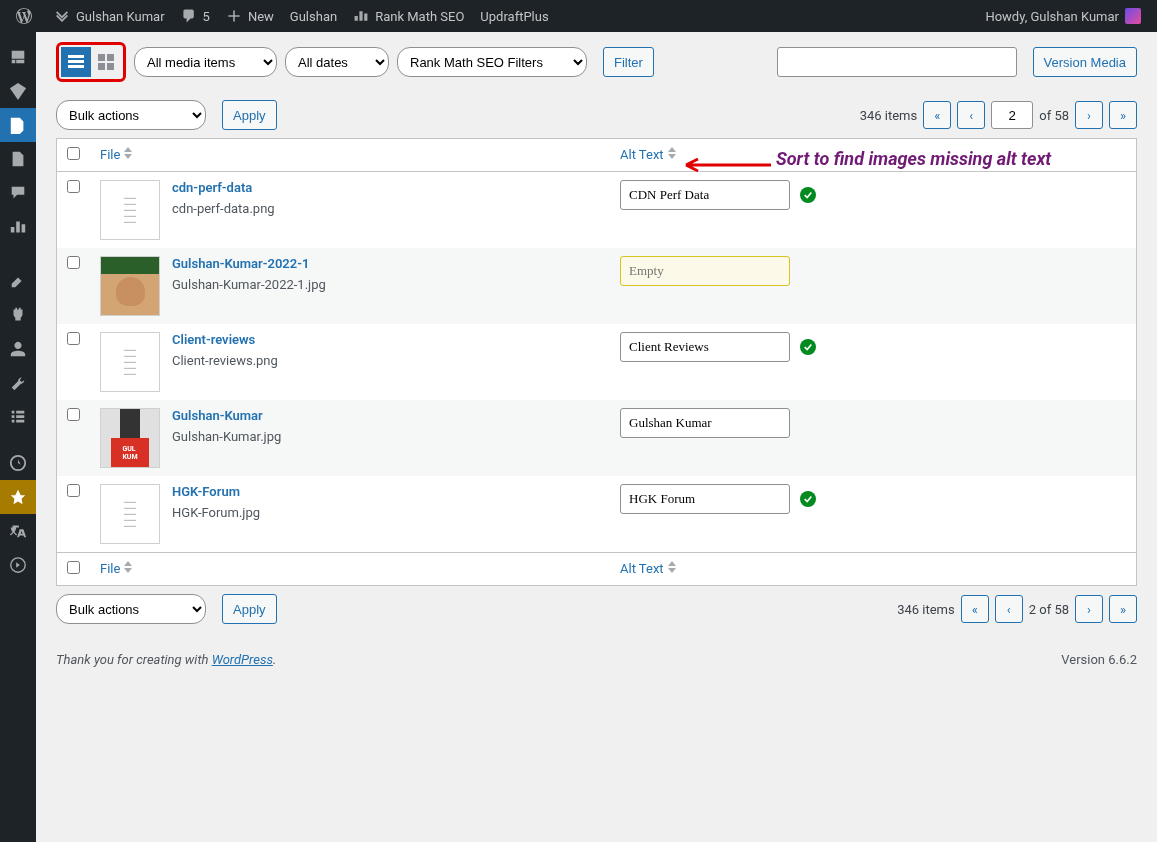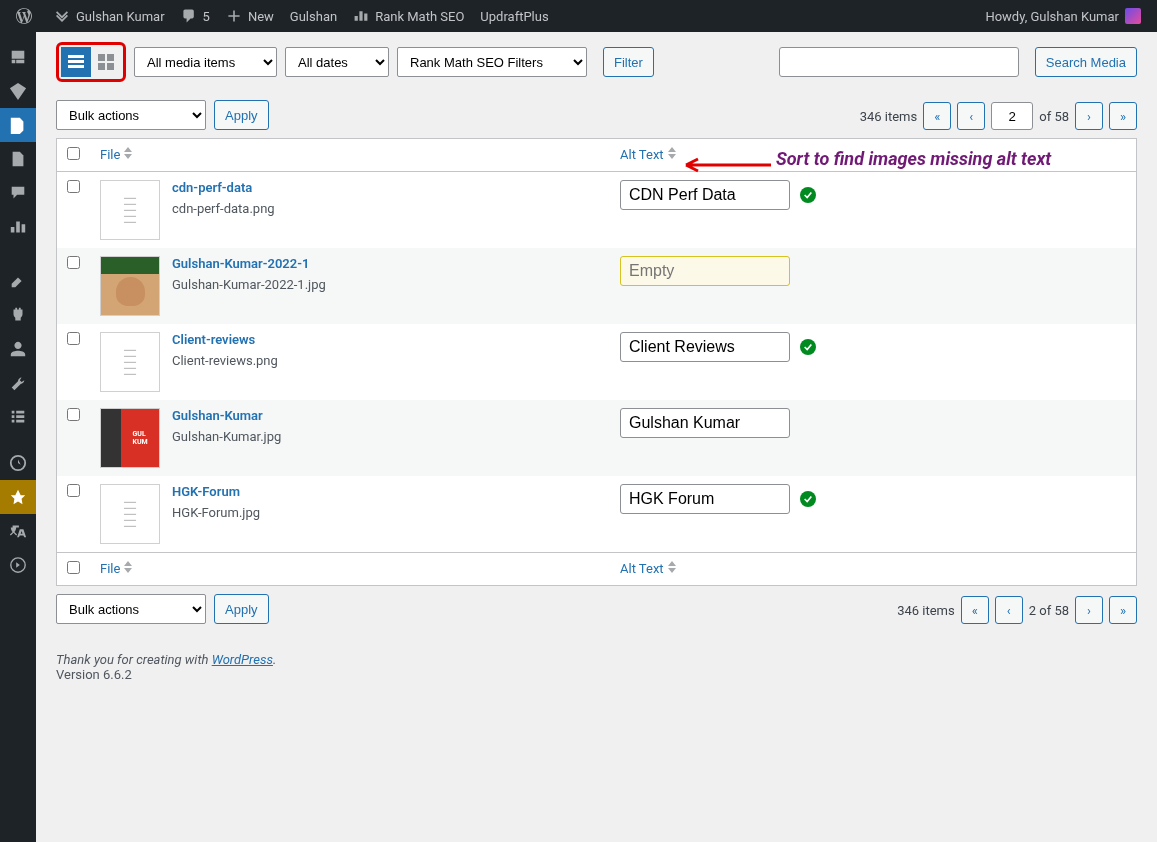--- a/index.html
+++ b/index.html
@@ -15,50 +15,50 @@
 .sidebar .sitem.active { background: #2271b1; }
 .sidebar svg { width: 18px; height: 18px; fill: #a7aaad; }
 .sidebar .sitem.active svg { fill: #fff; }
 .main { flex: 1; padding: 0 20px 20px 20px; }
 .filterbar { display: flex; gap: 8px; align-items: center; padding: 10px 0; }
 .redbox { border: 3px solid #e00000; border-radius: 6px; padding: 2px; display: flex; }
 .viewbtn { width: 30px; height: 30px; display: flex; align-items: center; justify-content: center; cursor: pointer; }
 .viewbtn.active { background: #2271b1; }
 .viewbtn svg { width: 20px; height: 20px; fill: #8c8f94; }
 .viewbtn.active svg { fill: #fff; }
-select { height: 30px; border: 1px solid #8c8f94; border-radius: 2px; background: #fff; padding: 0 24px 0 8px; font-size: 13px; }
+select { height: 30px; border: 1px solid #8c8f94; border-radius: 13px; background: #fff; padding: 0 24px 0 8px; font-size: 13px; }
 .btn-secondary { height: 30px; border: 1px solid #2271b1; color: #2271b1; background: #f6f7f7; border-radius: 3px; padding: 0 10px; cursor: pointer; font-size: 13px; margin-left: 8px; }
 .searchbox { height: 30px; border: 1px solid #8c8f94; border-radius: 3px; width: 240px; padding: 0 8px; }
-.tablenav { display: flex; align-items: flex-end; gap: 0; padding: 8px 0; }
+.tablenav { display: flex; align-items: center; gap: 8px; padding: 8px 0; }
 .tablenav .spacer { flex: 1; }
 .paging { display: flex; align-items: center; gap: 6px; font-size: 13px; }
 .pagebtn { width: 28px; height: 28px; border: 1px solid #2271b1; color: #2271b1; background: #f6f7f7; border-radius: 3px; display: flex; align-items: center; justify-content: center; cursor: pointer; }
 .pageinput { width: 42px; height: 28px; text-align: center; border: 1px solid #8c8f94; border-radius: 3px; }
 table.media { width: 100%; border-collapse: collapse; background: #fff; border: 1px solid #c3c4c7; }
 table.media th, table.media td { padding: 8px 10px; text-align: left; vertical-align: top; }
 table.media thead th { font-weight: 400; border-bottom: 1px solid #c3c4c7; }
 table.media tfoot th { font-weight: 400; border-top: 1px solid #c3c4c7; }
 table.media tbody tr:nth-child(even) { background: #f6f7f7; }
 .col-cb { width: 30px; }
 .col-file { width: 520px; }
 .sortlink { color: #2271b1; text-decoration: none; cursor: pointer; display: inline-flex; align-items: center; gap: 4px; }
 .sortlink .sorticon { width: 8px; display: inline-block; }
 .sorticon svg { width: 8px; height: 12px; fill: #a7aaad; }
 .filecell { display: flex; gap: 12px; }
-.thumb { width: 60px; height: 60px; background: #e0e0e0; border: 1px solid #d0d0d0; flex-shrink: 0; display: flex; align-items: center; justify-content: center; font-size: 9px; color: #888; overflow: hidden; }
+.thumb { width: 60px; height: 60px; background: #e0e0e0; border: 1px solid #d0d0d0; flex-shrink: 0; display: flex; align-items: center; justify-content: center; font-size: 9px; color: #888; overflow: hidden; flex-direction: column; }
 .filelink { color: #2271b1; font-weight: 600; text-decoration: none; cursor: pointer; }
 .filename { color: #50575e; margin-top: 6px; font-size: 13px; }
 .altcell { display: flex; align-items: flex-start; gap: 10px; }
-.altinput { width: 170px; height: 30px; border: 1px solid #8c8f94; border-radius: 3px; padding: 0 8px; font-size: 16px; }
+.altinput { width: 170px; height: 30px; border: 1px solid #8c8f94; border-radius: 3px; padding: 0 8px; font-size: 13px; font-family: Liberation Serif, serif; }
 .altinput.empty { background: #fcf9e8; border-color: #d6c221; color: #7f1d1d; }
 .tick { width: 16px; height: 16px; background: #008a20; border-radius: 50%; display: flex; align-items: center; justify-content: center; margin-top: 7px; }
 .tick svg { width: 10px; height: 10px; fill: #fff; }
 .annot { position: absolute; color: #701a75; font-weight: 700; font-size: 18px; pointer-events: none; text-shadow: 0 0 2px #fff; font-style: italic; }
 .arrow { position: absolute; pointer-events: none; }
-.footer { display: flex; padding: 20px 0; font-size: 13px; color: #50575e; font-style: italic; flex-direction: column; }
+.footer { display: flex; padding: 20px 0; font-size: 13px; color: #50575e; font-style: italic; }
 .footer a { color: #2271b1; text-decoration: underline; }
 .footer .spacer { flex: 1; }
 .thumb-face { background: linear-gradient(to bottom, #2a5f2a 0%, #2a5f2a 30%, #d4a574 30%, #d4a574 100%); position: relative; }
 .thumb-face::after { content: ''; position: absolute; top: 35%; left: 25%; width: 50%; height: 50%; background: #c89060; border-radius: 50% 50% 40% 40%; }
 .thumb-doc { background: #fff; padding: 4px; font-size: 5px; line-height: 1.2; color: #aaa; }
 .thumb-gk { display: flex; }
 .thumb-gk .a { width: 35%; height: 100%; background: #333; }
 .thumb-gk .b { width: 65%; height: 100%; background: #d93025; display: flex; align-items: center; justify-content: center; color: #fff; font-size: 7px; font-weight: bold; }
 </style>
 </head>
@@ -203,21 +203,21 @@
               <path d="M2 2h7v7H2V2zm9 0h7v7h-7V2zM2 11h7v7H2v-7zm9 0h7v7h-7v-7z"></path>
             </svg>
           </div>
       </div>
       <select><option>All media items</option></select>
       <select><option>All dates</option></select>
       <select style="width:190px"><option>Rank Math SEO Filters</option></select>
       <button class="btn-secondary">Filter</button>
       <div class="spacer" style="flex:1"></div>
       <input class="searchbox" style="">
-      <button class="btn-secondary">Search Media</button>
+      <button class="btn-secondary">Version Media</button>
     </div>
 
     <div class="tablenav">
       <select style="width:150px"><option>Bulk actions</option></select>
       <button class="btn-secondary">Apply</button>
       <div class="spacer"></div>
       <div class="paging">
         <span>346 items</span>
         <span class="pagebtn">«</span>
         <span class="pagebtn">‹</span>

